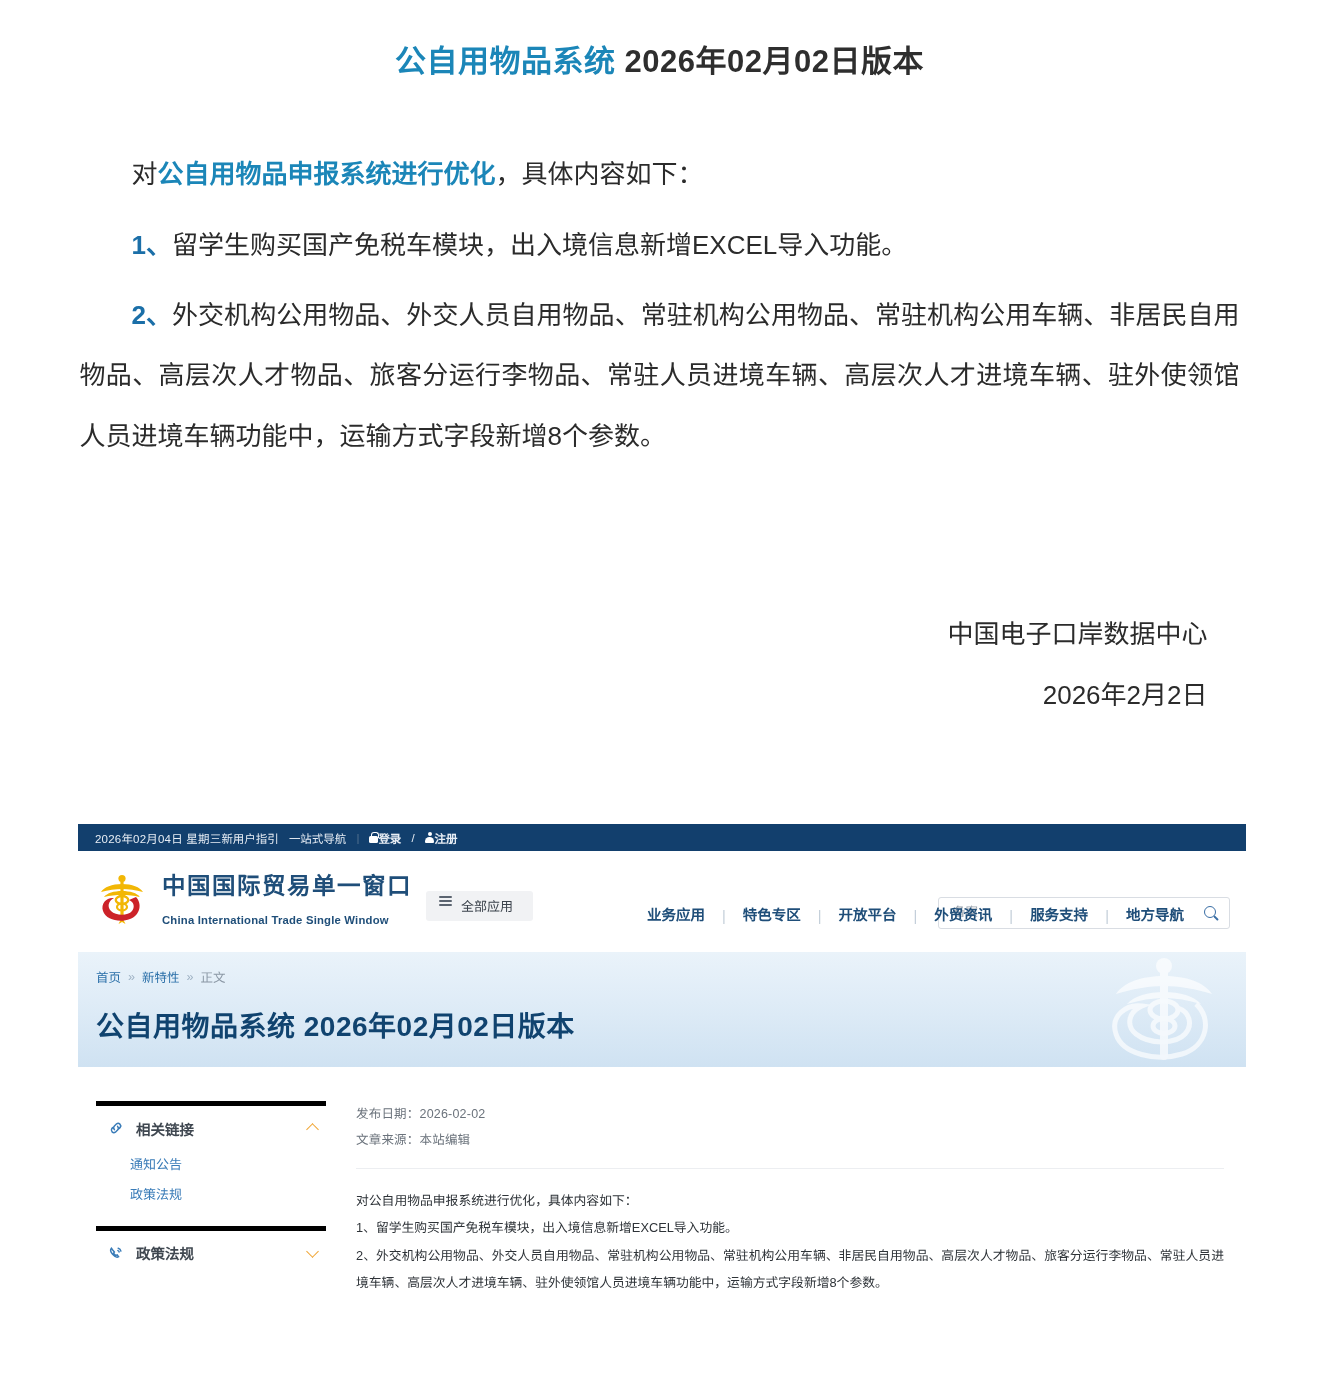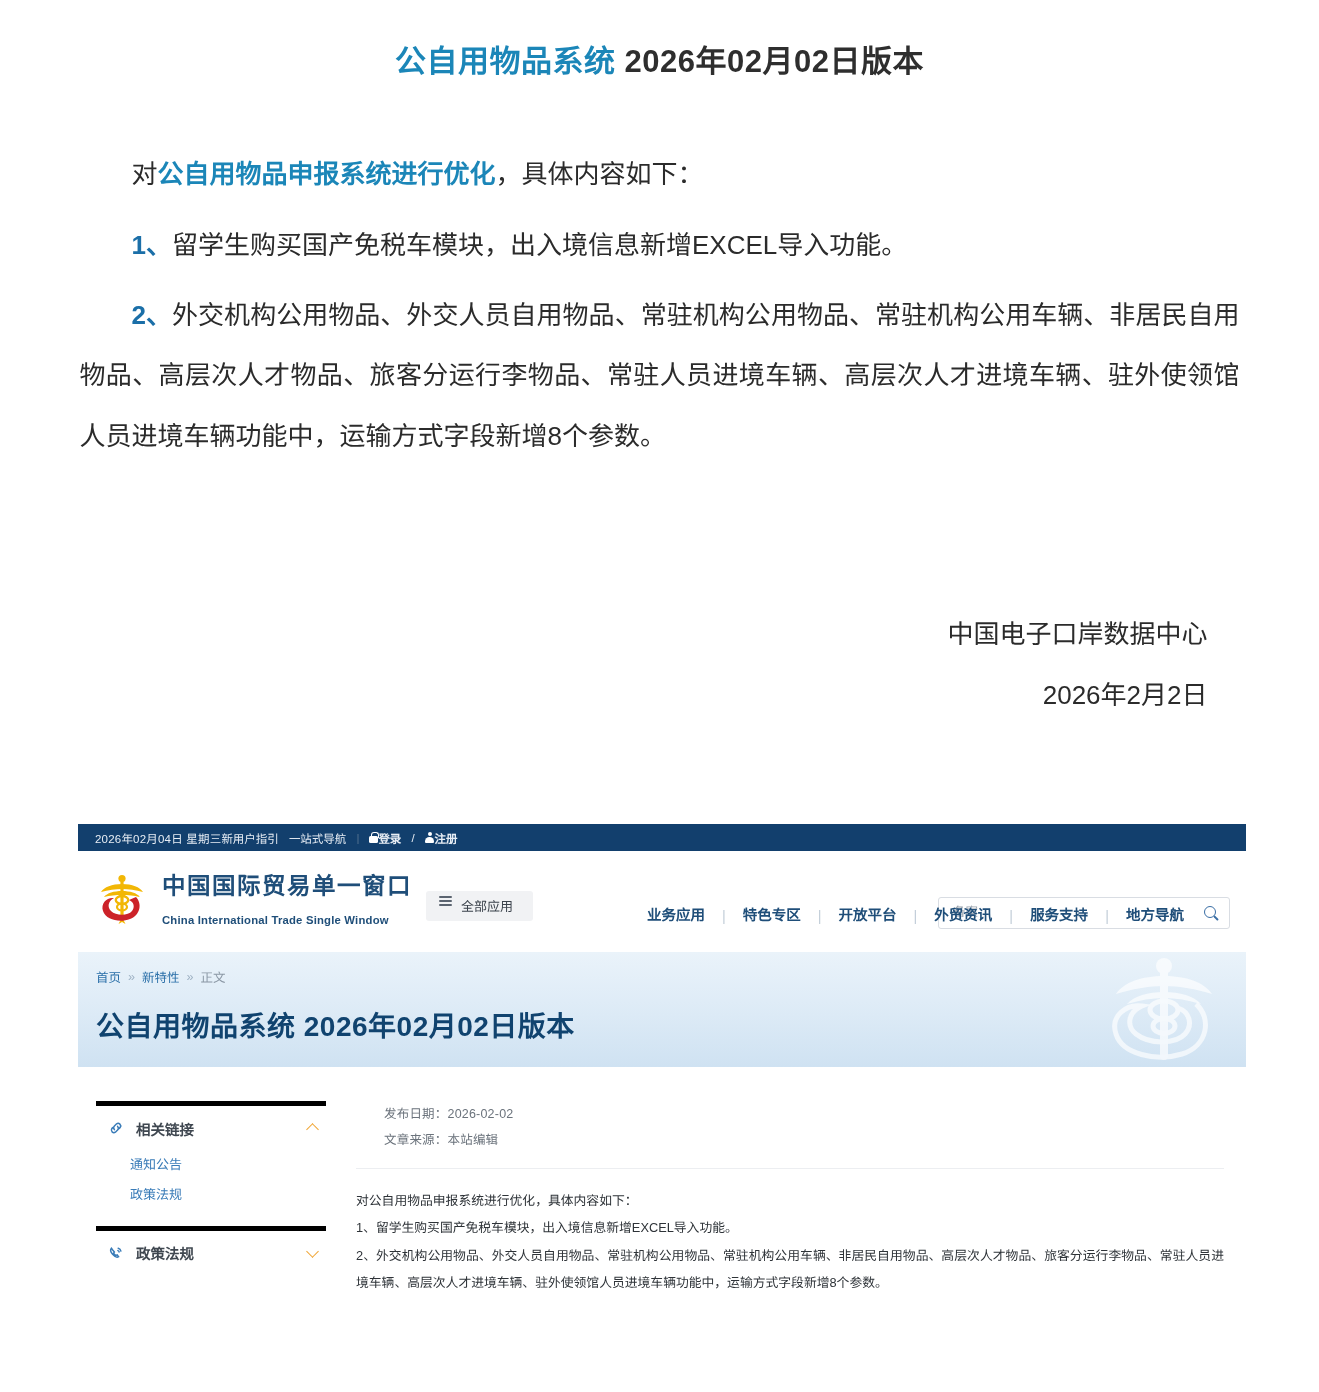--- a/index.html
+++ b/index.html
@@ -338,21 +338,20 @@
     line-height: 2.3;
     cursor: pointer;
   }
 
   .artcol { flex: 1; padding-left: 12px; padding-right: 4px; }
   .meta-line {
     font-size: 12.5px;
     color: #6b737c;
     line-height: 2.1;
     letter-spacing: 0.2px;
-    margin-left: 28px;
   }
   .meta-rule {
     border-top: 1px solid #eceef1;
     margin: 14px 0 18px 0;
   }
   .art-text {
     font-size: 12.8px;
     color: #2e3338;
     line-height: 2.15;
     text-align: justify;

